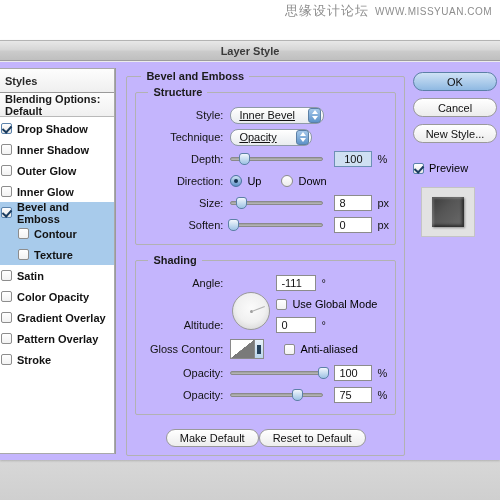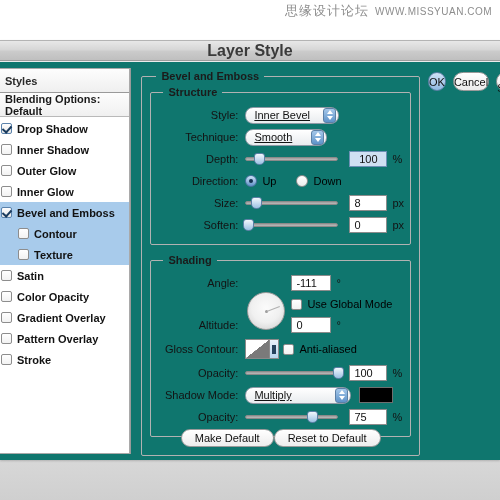--- a/index.html
+++ b/index.html
@@ -28,27 +28,27 @@
     border-top:1px solid #b4b4b4;
     box-shadow:0 1px 2px rgba(0,0,0,.18);
   }
   .titlebar {
     height:20px;
     background:linear-gradient(180deg,#e8e8e8 0%,#d6d6d6 48%,#cccccc 52%,#bfbfbf 100%);
     border-bottom:1px solid #9d9d9d;
     display:flex; align-items:center; justify-content:center;
     position:relative;
   }
-  .titlebar .title { font-size:16px; font-weight:bold; color:#3a3a3a; }
+  .titlebar .title { font-size:11px; font-weight:bold; color:#3a3a3a; }
 
   .body-area {
     position:absolute; top:21px; left:0; right:0; bottom:0;
-    background:#0f766e;
+    background:#c4b5fd;
     display:flex;
-    padding:6px 0 6px 0;
+    padding:6px 15px 6px 0;
   }
 
   
   .sidebar {
     width:135px; margin-left:-4px;
     background:#f0f0f0;
     border:1px solid #a9a9a9;
     border-left:none;
     display:flex; flex-direction:column;
   }
@@ -218,21 +218,21 @@
     border:1px solid #9a9a9a; border-radius:9px;
     background:linear-gradient(180deg,#ffffff,#ededed);
     font-size:11px; color:#0f0f0f;
     padding:2px 13px;
     box-shadow:0 1px 0 rgba(255,255,255,.9) inset;
   }
 
   
   .rail {
     width:74px; flex:0 0 74px; padding-top:4px; padding-left:2px;
-    display:flex; flex-direction:row; align-items:flex-start; gap:7px;
+    display:flex; flex-direction:column; align-items:flex-start; gap:7px;
   }
   .rail .btn {
     width:84px; height:19px; border-radius:10px;
     border:1px solid #9a9a9a;
     background:linear-gradient(180deg,#ffffff,#ececec);
     font-size:11px; display:flex; align-items:center; justify-content:center;
     color:#101010;
   }
   .rail .btn.primary {
     background:linear-gradient(180deg,#cfe2f5,#8fb9e2);
@@ -344,21 +344,21 @@
               <span class="arrow-btn">
                   <i class="up"></i>
                   <i class="dn"></i>
                 </span>
             </div>
           </div>
 
           <div class="row">
             <span class="lbl">Technique:</span>
             <div class="select" style="width:82px">
-              <span class="txt">Smooth</span>
+              <span class="txt">Opacity</span>
               <span class="arrow-btn">
                   <i class="up"></i>
                   <i class="dn"></i>
                 </span>
             </div>
           </div>
 
           <div class="row">
             <span class="lbl">Depth:</span>
             <div class="slider" style="width:93px">
@@ -443,50 +443,39 @@
           </div>
 
           <div class="row" style="height:26px">
             <span class="lbl">Gloss Contour:</span>
             <div class="contour-thumb">
               <span class="tri"></span>
               <span class="popbtn">
                   <b></b>
                 </span>
             </div>
-            <label style="display:inline-flex;align-items:center;gap:5px;margin-left:4px">
+            <label style="display:inline-flex;align-items:center;gap:5px;margin-left:20px">
               <span class="cb"></span>
               <span>Anti-aliased</span>
             </label>
           </div>
 
 
           <div class="row">
             <span class="lbl">Opacity:</span>
             <div class="slider" style="width:93px">
               <div class="track"></div>
               <div class="thumb" id="hl-op-thumb" style="left: 100%;"></div>
             </div>
             <div class="num" style="width:38px;margin-left:11px">
               <span>100</span>
             </div>
             <span class="unit">%</span>
           </div>
 
-          <div class="row">
-            <span class="lbl">Shadow Mode:</span>
-            <div class="select" style="width:106px">
-              <span class="txt">Multiply</span>
-              <span class="arrow-btn">
-                  <i class="up"></i>
-                  <i class="dn"></i>
-                </span>
-            </div>
-            <span class="swatch" id="sh-swatch" style="margin-left: 8px; background: rgb(0, 0, 0);"></span>
-          </div>
 
           <div class="row">
             <span class="lbl">Opacity:</span>
             <div class="slider" style="width:93px">
               <div class="track"></div>
               <div class="thumb" id="sh-op-thumb" style="left: 72%;"></div>
             </div>
             <div class="num" style="width:38px;margin-left:11px">
               <span>75</span>
             </div>

